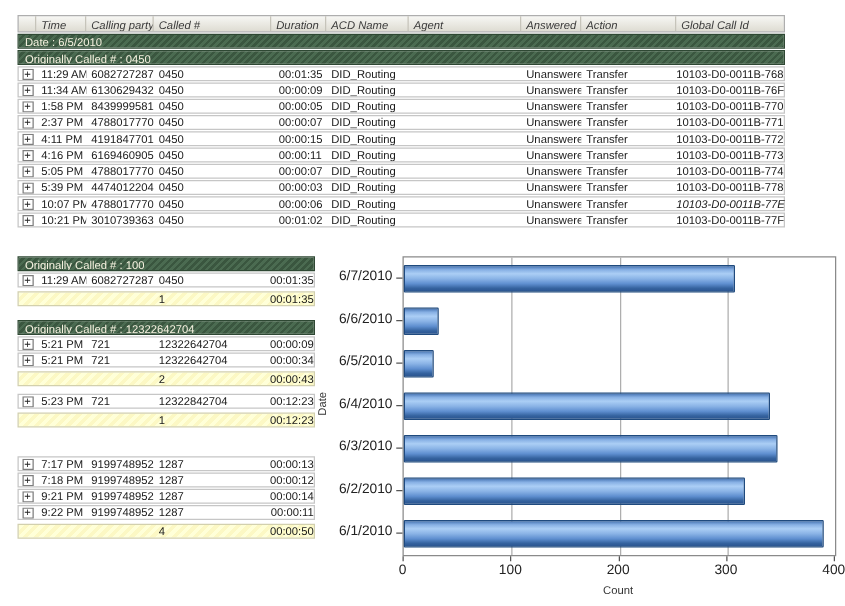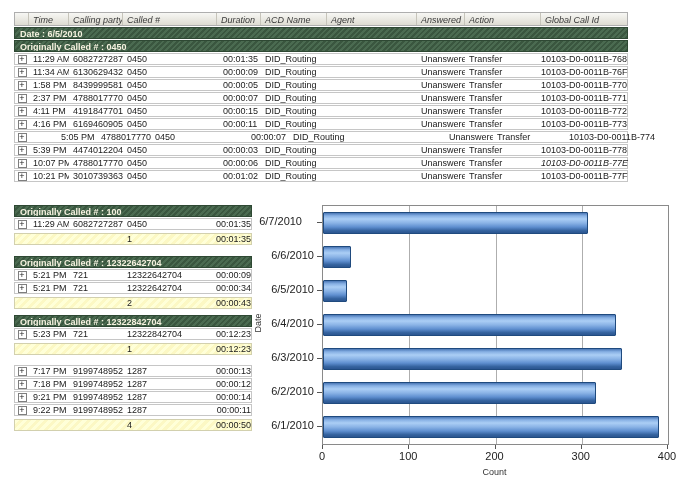--- a/index.html
+++ b/index.html
@@ -18,21 +18,21 @@
 
   .thead{display:flex;height:14px;margin-bottom:1px;box-sizing:border-box;
     border:1px solid #aeaeae;
     background:linear-gradient(#f7f7f4,#dedcd2);}
   .th{font-style:italic;font-size:9px;color:#3a3a3a;padding:2px 0 0 4px;
     box-sizing:border-box;border-right:1px solid #c6c4ba;height:100%;
     white-space:nowrap;overflow:hidden;}
   .th:last-child{border-right:none;}
 
   .band{height:12px;margin-bottom:1px;box-sizing:border-box;
-    font-size:9px;font-weight:bold;color:#f6f2e0;line-height:12px;
+    font-size:9px;font-weight:normal;color:#f6f2e0;line-height:12px;
     padding-left:5px;white-space:nowrap;overflow:hidden;
     border:1px solid #2e4833;
     background:repeating-linear-gradient(135deg,#4b6b51 0 2px,#3a563f 2px 4px);}
 
   .row{display:flex;height:12px;margin-bottom:1px;box-sizing:border-box;
     border:1px solid #c6c6c6;background:#fff;align-items:center;}
   .cell{font-size:9px;color:#1a1a1a;line-height:10px;padding-left:4px;
     box-sizing:border-box;white-space:nowrap;overflow:hidden;}
   .cell.right{text-align:right;padding-left:0;padding-right:8px;}
   .cell.rt2{text-align:right;padding-left:0;padding-right:2px;}
@@ -165,21 +165,21 @@
           <div class="cell" style="width: 66px; flex: 0 0 66px;">DID_Routing</div>
           <div class="cell" style="width: 90px; flex: 0 0 90px;"></div>
           <div class="cell" style="width: 48px; flex: 0 0 48px;">Unanswered</div>
           <div class="cell" style="width: 76px; flex: 0 0 76px;">Transfer</div>
           <div class="cell right" style="width: 88px; flex: 0 0 88px;">10103-D0-0011B-773</div>
         </div>
         <div class="row">
           <div class="cell expand" style="width: 14px; flex: 0 0 14px;">
             <div class="pbox">+</div>
           </div>
-          <div class="cell" style="width: 40px; flex: 0 0 40px; margin-left: 28px;">5:05 PM</div>
+          <div class="cell" style="width: 40px; flex: 0 0 40px;">5:05 PM</div>
           <div class="cell" style="width: 54px; flex: 0 0 54px;">4788017770</div>
           <div class="cell" style="width: 94px; flex: 0 0 94px;">0450</div>
           <div class="cell" style="width: 44px; flex: 0 0 44px; padding-left: 6px;">00:00:07</div>
           <div class="cell" style="width: 66px; flex: 0 0 66px;">DID_Routing</div>
           <div class="cell" style="width: 90px; flex: 0 0 90px;"></div>
           <div class="cell" style="width: 48px; flex: 0 0 48px;">Unanswered</div>
           <div class="cell" style="width: 76px; flex: 0 0 76px;">Transfer</div>
           <div class="cell right" style="width: 88px; flex: 0 0 88px;">10103-D0-0011B-774</div>
         </div>
         <div class="row">
@@ -264,21 +264,20 @@
         <div class="cell" style="width: 78px; flex: 0 0 78px;">12322642704</div>
         <div class="cell rt2" style="width: 52px; flex: 0 0 52px;">00:00:34</div>
       </div>
       <div class="sum">
         <div class="cell" style="width: 108px; flex: 0 0 108px;"></div>
         <div class="cell" style="width: 78px; flex: 0 0 78px;">2</div>
         <div class="cell rt2" style="width: 52px; flex: 0 0 52px;">00:00:43</div>
       </div>
     </div>
   <div class="subtable sub3" id="sub-2">
-      <div class="band">Originally Called # : 12322842704</div>
       <div class="row">
         <div class="cell expand" style="width: 14px; flex: 0 0 14px;">
           <div class="pbox">+</div>
         </div>
         <div class="cell" style="width: 40px; flex: 0 0 40px;">5:23 PM</div>
         <div class="cell" style="width: 54px; flex: 0 0 54px;">721</div>
         <div class="cell" style="width: 78px; flex: 0 0 78px;">12322842704</div>
         <div class="cell rt2" style="width: 52px; flex: 0 0 52px;">00:12:23</div>
       </div>
       <div class="sum">
@@ -337,21 +336,21 @@
       <div class="vline" style="left: 258.75px;"></div>
       <div class="bar" style="top: 6px; width: 265px;"></div>
       <div class="bar" style="top: 40px; width: 28px;"></div>
       <div class="bar" style="top: 74px; width: 24px;"></div>
       <div class="bar" style="top: 108px; width: 293px;"></div>
       <div class="bar" style="top: 142px; width: 299px;"></div>
       <div class="bar" style="top: 176px; width: 273px;"></div>
       <div class="bar" style="top: 210px; width: 336px;"></div>
     </div>
   <div id="chart-decor">
-      <div class="ylab" style="left: 240px; top: 215px;">6/7/2010</div>
+      <div class="ylab" style="left: 252px; top: 215px;">6/7/2010</div>
       <div class="ytickmark" style="left: 317px; top: 222px;"></div>
       <div class="ylab" style="left: 252px; top: 249px;">6/6/2010</div>
       <div class="ytickmark" style="left: 317px; top: 256px;"></div>
       <div class="ylab" style="left: 252px; top: 283px;">6/5/2010</div>
       <div class="ytickmark" style="left: 317px; top: 290px;"></div>
       <div class="ylab" style="left: 252px; top: 317px;">6/4/2010</div>
       <div class="ytickmark" style="left: 317px; top: 324px;"></div>
       <div class="ylab" style="left: 252px; top: 351px;">6/3/2010</div>
       <div class="ytickmark" style="left: 317px; top: 358px;"></div>
       <div class="ylab" style="left: 252px; top: 385px;">6/2/2010</div>

